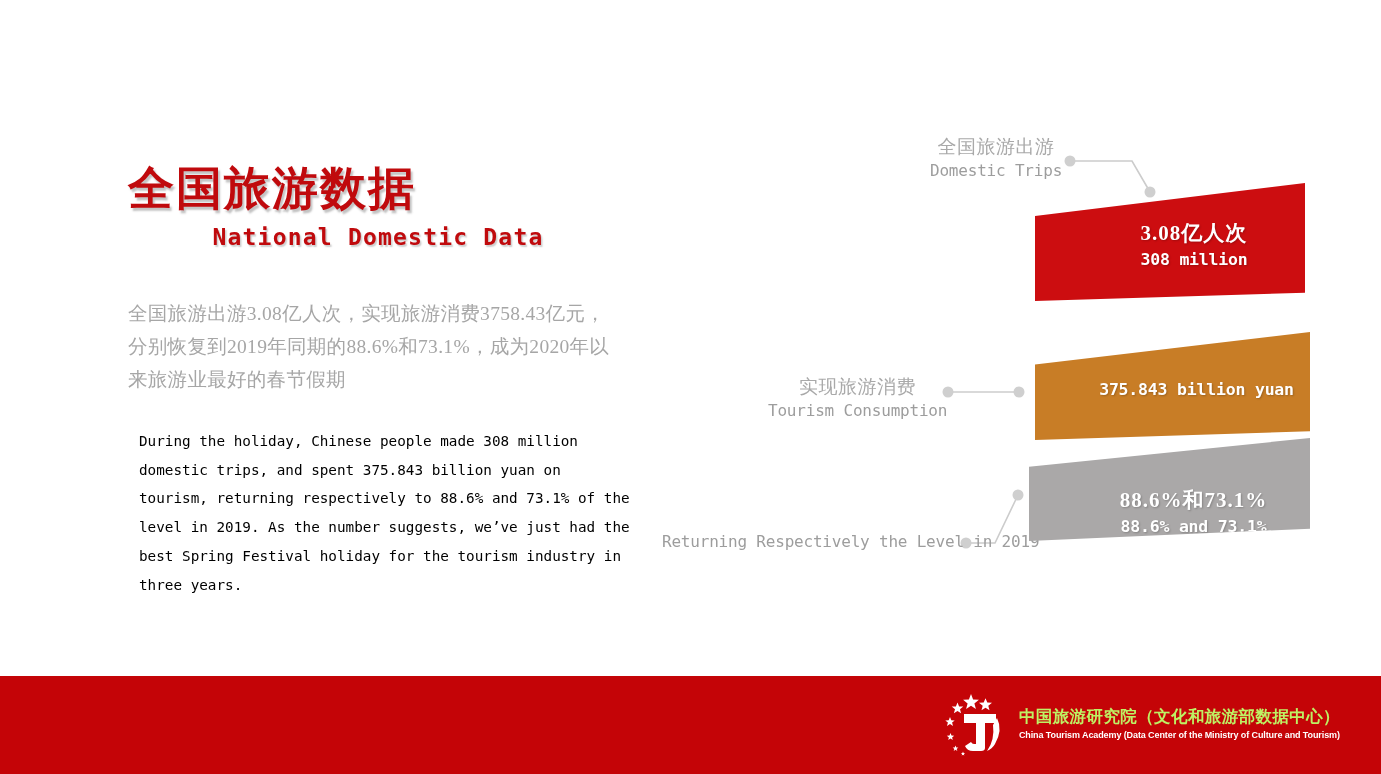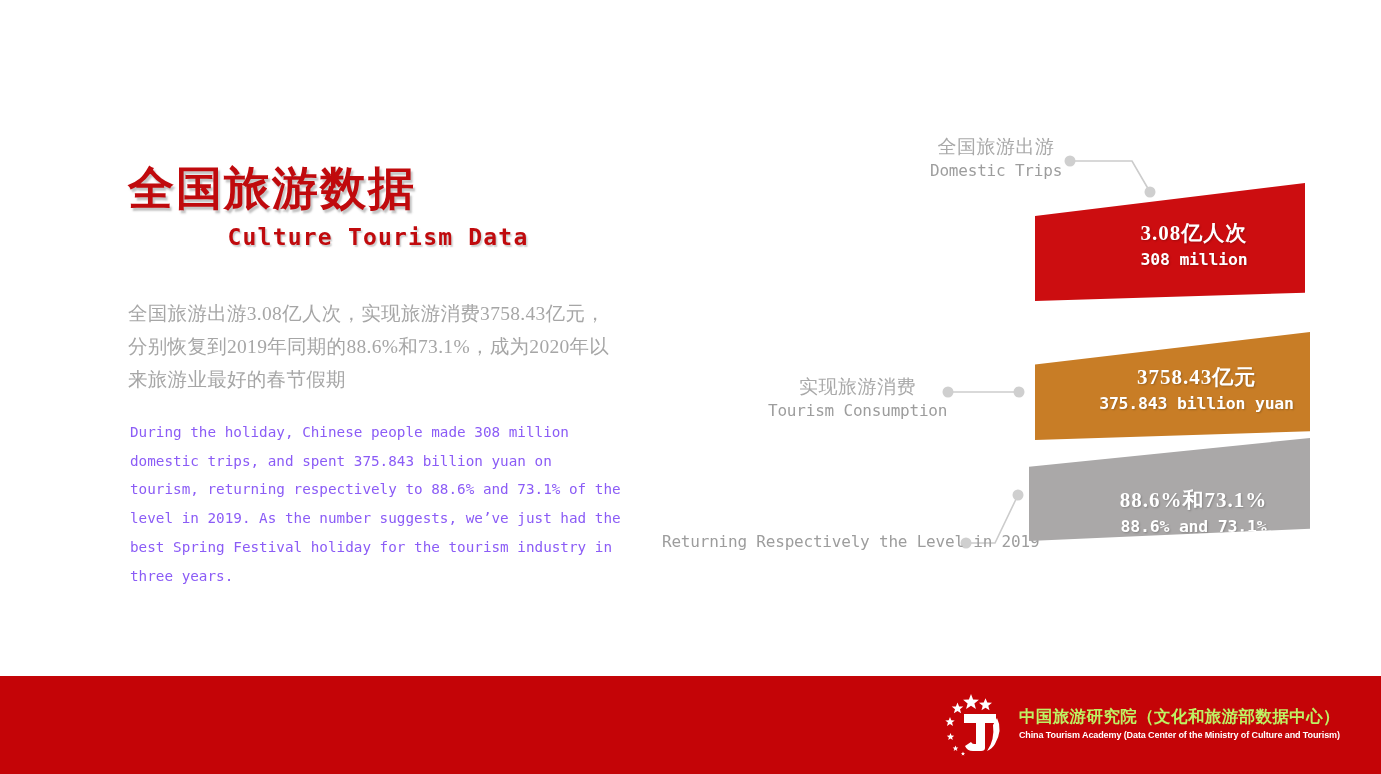--- a/index.html
+++ b/index.html
@@ -66,24 +66,24 @@
     margin: 0;
   }
 
   .para-en {
     position: absolute;
     left: 2px;
     top: 258px;
     width: 492px;
     font-family: "DejaVu Sans Mono", "Liberation Mono", monospace;
     font-size: 14.3px;
-    color: #8b5cf6;
+    color: #000000;
     line-height: 28.7px;
     letter-spacing: 0px;
-    margin: 0;
+    margin: 9px;
     text-align: left;
   }
 
   
   .diagram {
     position: absolute;
     left: 620px;
     top: 110px;
     width: 700px;
     height: 500px;
@@ -224,21 +224,21 @@
     white-space: nowrap;
   }
 </style>
 </head>
 <body>
 
 <div class="slide">
 
   <div class="left-col">
     <h1 class="title-cn">全国旅游数据</h1>
-    <h2 class="title-en">Culture Tourism Data</h2>
+    <h2 class="title-en">National Domestic Data</h2>
     <p class="para-cn">全国旅游出游3.08亿人次，实现旅游消费3758.43亿元，分别恢复到2019年同期的88.6%和73.1%，成为2020年以来旅游业最好的春节假期</p>
     <p class="para-en">During the holiday, Chinese people made 308 million domestic trips, and spent 375.843 billion yuan on tourism, returning respectively to 88.6% and 73.1% of the level in 2019. As the number suggests, we’ve just had the best Spring Festival holiday for the tourism industry in three years.</p>
   </div>
 
   <div class="diagram">
 
     <svg class="callout-svg" viewBox="0 0 761 500">
 
       <polyline points="450,51 512,51 530,82" fill="none" stroke="#cccccc" stroke-width="1.6"></polyline>
       <circle cx="450" cy="51" r="5.5" fill="#cfcfcf"></circle>
@@ -269,21 +269,20 @@
 
     <div class="banner" id="banner-trips">
       <div class="b-inner">
         <div class="b-cn">3.08亿人次</div>
         <div class="b-en">308 million</div>
       </div>
     </div>
 
     <div class="banner" id="banner-consumption">
       <div class="b-inner">
-        <div class="b-cn">3758.43亿元</div>
         <div class="b-en">375.843 billion yuan</div>
       </div>
     </div>
 
     <div class="banner" id="banner-returning">
       <div class="b-inner">
         <div class="b-cn">88.6%和73.1%</div>
         <div class="b-en">88.6% and 73.1%</div>
       </div>
     </div>

